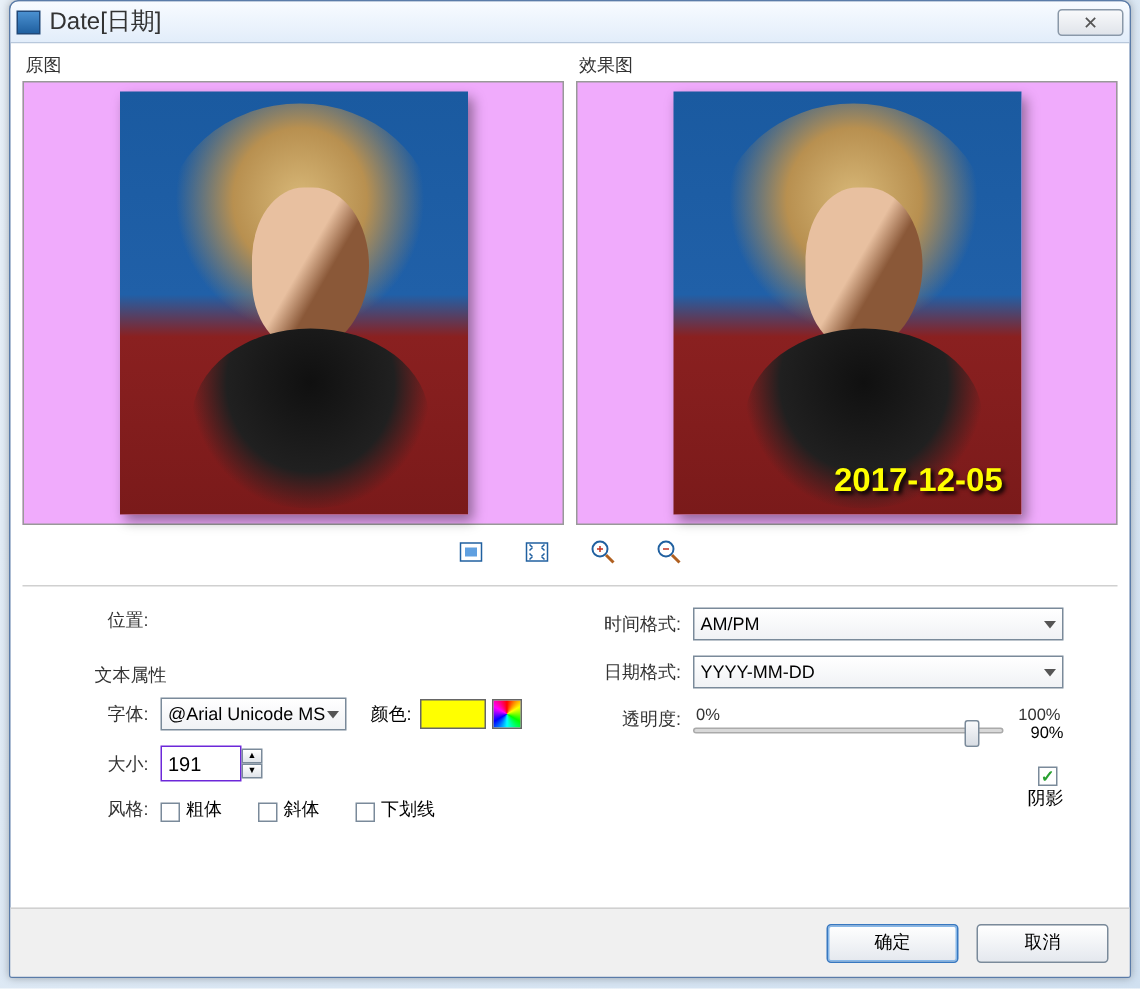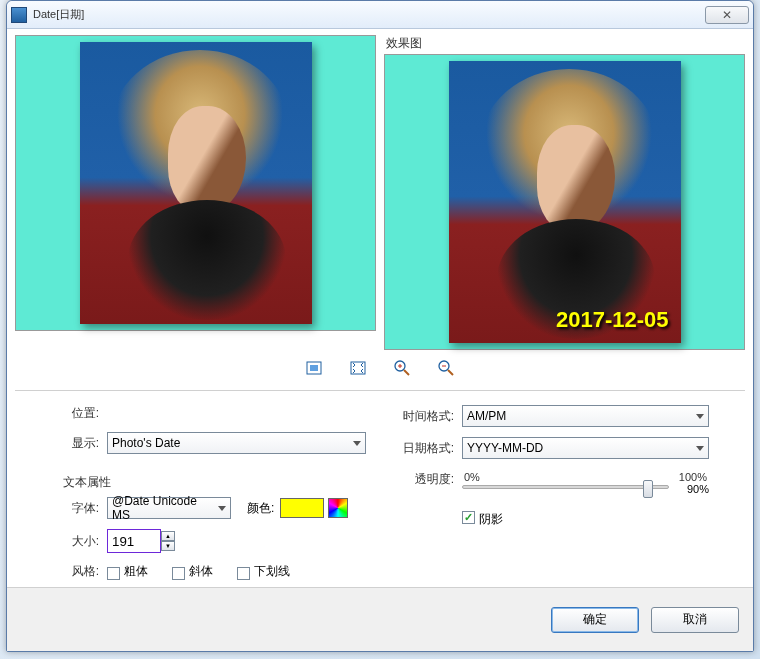--- a/index.html
+++ b/index.html
@@ -1,26 +1,26 @@
 <!DOCTYPE html>
 <html><head>
 <meta charset="utf-8">
 <style>
 * { box-sizing: border-box; margin: 0; padding: 0; }
 body { font-family: "Microsoft YaHei", Tahoma, sans-serif; font-size: 12px; background: linear-gradient(135deg, #e8f0f8, #d0e0f0); width: 760px; height: 659px; overflow: hidden; }
 .window { position: absolute; top: 0; left: 6px; width: 748px; height: 652px; background: #fff; border: 1px solid #5a7ba8; border-radius: 6px 6px 2px 2px; box-shadow: 0 0 6px rgba(0,0,0,0.3); }
 .titlebar { height: 28px; background: linear-gradient(#f8fbff, #e2edfa); border-bottom: 1px solid #b8c8dc; border-radius: 6px 6px 0 0; display: flex; align-items: center; padding: 0 4px; }
 .titlebar .app-icon { width: 16px; height: 16px; background: linear-gradient(#4a90d0,#2060a0); border: 1px solid #204878; margin-right: 6px; }
-.titlebar .title { flex: 1; color: #333; font-size: 11px; }
+.titlebar .title { flex: 1; color: #333; font-size: 16px; }
 .close-btn { width: 44px; height: 18px; border: 1px solid #8a98a8; border-radius: 3px; background: linear-gradient(#f8f9fb,#e0e4ea); display: flex; align-items: center; justify-content: center; font-family: Arial; color: #555; cursor: pointer; }
 .content { padding: 6px 8px 0 8px; }
 .preview-row { display: flex; gap: 8px; }
 .preview-group { flex: 1; }
 .preview-label { font-size: 12px; color: #333; margin-bottom: 2px; padding-left: 2px; }
-.preview-box { border: 1px solid #999; background: #5eead4; height: 296px; display: flex; align-items: center; justify-content: center; position: relative; }
+.preview-box { border: 1px solid #999; background: #f0abfc; height: 296px; display: flex; align-items: center; justify-content: center; position: relative; }
 .photo { width: 232px; height: 282px; position: relative; background: linear-gradient(180deg,#1a5aa0 0%,#2060a8 48%,#8a2020 58%,#7a1a1a 100%); box-shadow: 3px 4px 8px rgba(0,0,0,0.4); overflow: hidden; }
 .hair { position: absolute; top: 8px; left: 30px; width: 180px; height: 160px; background: radial-gradient(ellipse at 50% 40%, #d8b878 0%, #b89050 35%, rgba(120,90,50,0) 65%); border-radius: 50% 50% 40% 40%; }
 .face { position: absolute; top: 64px; left: 88px; width: 78px; height: 108px; background: linear-gradient(120deg,#e8c0a0 45%,#8a5838 60%); border-radius: 48% 52% 56% 46%; }
 .collar { position: absolute; top: 158px; left: 48px; width: 158px; height: 120px; background: radial-gradient(ellipse at 50% 30%, #101010 0%, #202020 50%, rgba(0,0,0,0) 72%); border-radius: 50%; }
 .date-stamp { position: absolute; bottom: 10px; right: 12px; font-family: Arial; font-size: 22px; font-weight: bold; color: #ffff00; text-shadow: 2px 2px 3px #000; }
 .toolbar { display: flex; justify-content: center; gap: 28px; padding: 10px 0 14px 0; }
 .tool-icon { width: 16px; height: 16px; display: flex; align-items: center; justify-content: center; cursor: pointer; }
 .divider { height: 1px; background: #d0d0d0; margin-bottom: 14px; }
 .settings { display: flex; gap: 28px; padding: 0 36px; }
 .left-col { flex: 1; }
@@ -41,40 +41,41 @@
 .inline-label { margin: 0 6px 0 16px; color: #000000; }
 .checkbox { width: 13px; height: 13px; border: 1px solid #7a8a9a; background: #fff; margin-right: 4px; display: inline-flex; align-items: center; justify-content: center; cursor: pointer; }
 .checkbox.checked::after { content: "✓"; color: #28a030; font-size: 11px; font-weight: bold; }
 .check-row { display: flex; align-items: center; gap: 24px; padding-left: 0; }
 .check-item { display: flex; align-items: flex-end; }
 .slider-row { position: relative; margin-top: 2px; }
 .slider-labels { display: flex; justify-content: space-between; font-size: 11px; color: #333; padding: 0 2px 2px 2px; }
 .slider-track { height: 4px; background: #d8d8d8; border: 1px solid #aaa; border-radius: 2px; position: relative; margin-right: 40px; }
 .slider-thumb { position: absolute; top: -6px; width: 10px; height: 18px; background: linear-gradient(#f8f9fb,#d8dde4); border: 1px solid #7a8a9a; border-radius: 2px; cursor: pointer; }
 .slider-val { position: absolute; right: 0; top: 12px; font-size: 11px; }
-.shadow-row { display: flex; align-items: flex-start; margin-top: 22px; padding-left: 0; }
-.footer { position: absolute; bottom: 0; left: 0; right: 0; height: 64px; border-top: 1px solid #d0d0d0; background: #f0f0f0; display: flex; justify-content: flex-end; align-items: center; gap: 12px; padding-right: 14px; }
+.shadow-row { display: flex; align-items: flex-end; margin-top: 22px; padding-left: 0; flex-direction: column; }
+.footer { position: absolute; bottom: 0; left: 0; right: 0; height: 46px; border-top: 1px solid #d0d0d0; background: #f0f0f0; display: flex; justify-content: flex-end; align-items: center; gap: 12px; padding-right: 14px; }
 .btn { width: 88px; height: 26px; border: 1px solid #7a8a9a; background: linear-gradient(#fff,#e4e8ee); border-radius: 3px; display: flex; align-items: center; justify-content: center; cursor: pointer; }
 .btn.primary { border: 1px solid #3878c0; box-shadow: 0 0 0 1px #88b8e8 inset; }
 </style>
 </head>
 <body>
 
 <div class="window">
   <div class="titlebar">
     <div class="app-icon"></div>
     <div class="title">Date[日期]</div>
     <div class="close-btn">
         <span>✕</span>
       </div>
   </div>
 
   <div class="content">
     <div class="preview-row">
       <div class="preview-group">
+        <div class="preview-label">原图</div>
         <div class="preview-box">
           <div class="photo">
             <div class="hair"></div>
             <div class="face"></div>
             <div class="collar"></div>
           </div>
         </div>
       </div>
       <div class="preview-group">
         <div class="preview-label">效果图</div>
@@ -119,33 +120,26 @@
         </div>
     </div>
 
     <div class="divider"></div>
 
     <div class="settings">
       <div class="left-col">
         <div class="form-row">
           <div class="form-label">位置:</div>
         </div>
-        <div class="form-row">
-          <div class="form-label">显示:</div>
-          <div class="select">
-              <span>Photo's Date</span>
-              <span class="arrow"></span>
-            </div>
-        </div>
         <div class="section-label">文本属性</div>
         <div class="text-props">
           <div class="form-row">
             <div class="form-label" style="width:44px">字体:</div>
             <div class="select" style="flex:0 0 124px">
-                <span>@Date Unicode MS</span>
+                <span>@Arial Unicode MS</span>
                 <span class="arrow"></span>
               </div>
             <div class="inline-label">颜色:</div>
             <div class="color-swatch"></div>
             <div class="color-picker-btn"></div>
           </div>
           <div class="form-row">
             <div class="form-label" style="width:44px">大小:</div>
             <div class="spinner">
               <input value="191" style="">

